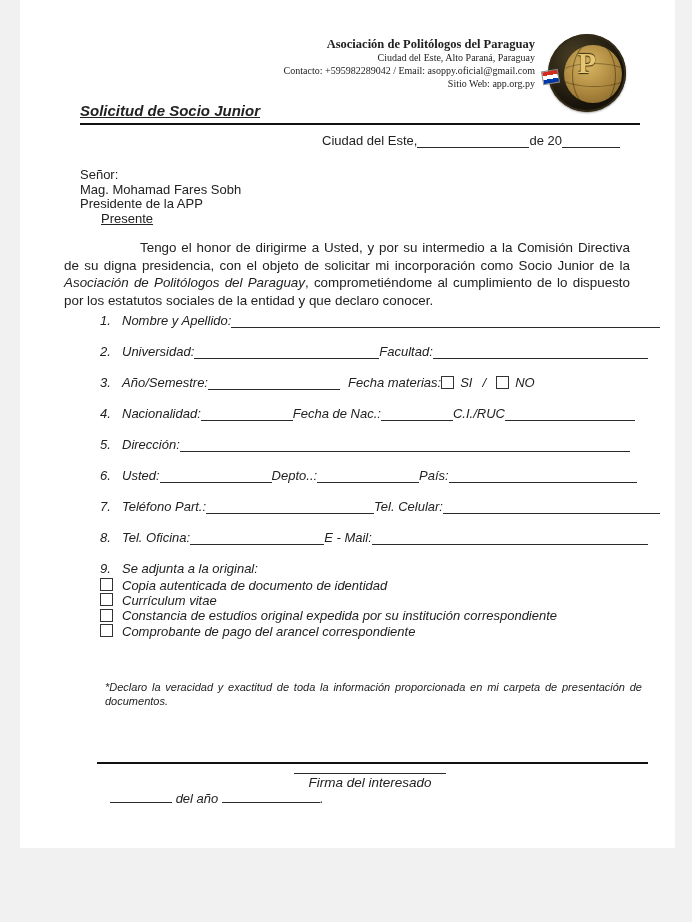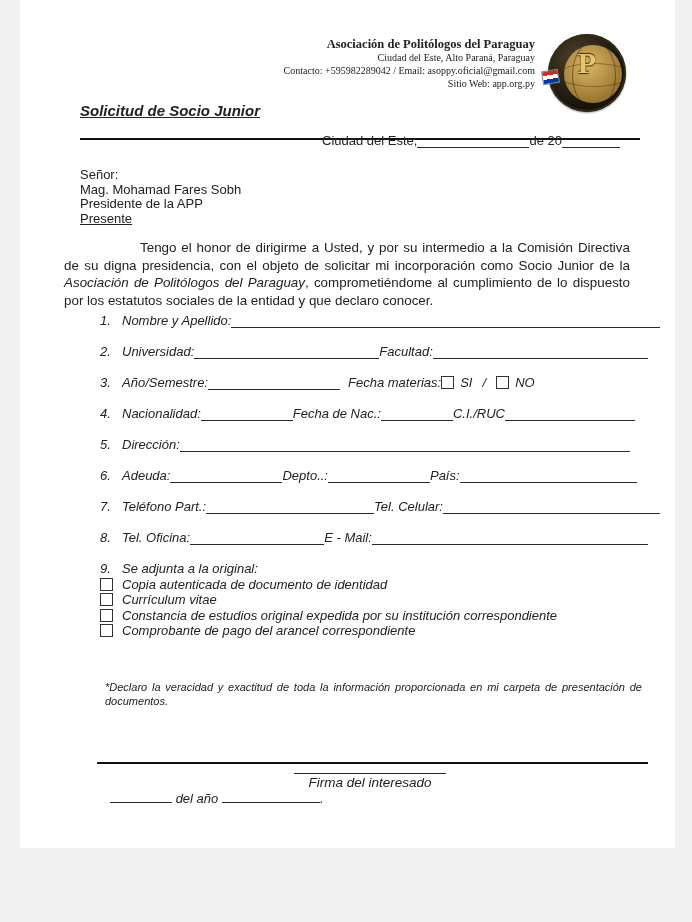--- a/index.html
+++ b/index.html
@@ -28,46 +28,46 @@
   .globe:after { content:""; position:absolute; left:-6px; top:18px; width:70px; height:22px;
            border:1px solid rgba(62,44,12,.45); border-radius:50%; }
   .p-letter { position:absolute; left:0; top:12px; width:100%; text-align:center;
            font-family:"Liberation Serif", serif; font-weight:bold; font-size:30px;
            color:#e7c671; text-shadow:0 1px 1px #3a2c0d, 0 -1px 1px #3a2c0d; }
   .flag-band { position:absolute; left:0; top:37px; width:17px; height:14px; transform:rotate(-10deg);
            background: linear-gradient(#d52b1e 0 33%, #ffffff 33% 66%, #0038a8 66% 100%);
            border:1px solid #8a8a8a; }
 
   
-  .title-row { position:absolute; left:60px; top:102px; width:560px; border-bottom:2px solid #111; padding-bottom:18px; }
+  .title-row { position:absolute; left:60px; top:102px; width:560px; border-bottom:2px solid #111; padding-bottom:3px; }
   .doc-title { font-size:15px; font-weight:bold; font-style:italic; text-decoration:underline; }
 
   
   .date-row { position:absolute; top:133px; right:55px; display:flex; align-items:flex-end; font-size:13px; }
   .date-row span { white-space:nowrap; }
 
   
   .addressee { position:absolute; left:60px; top:168px; font-size:13px; line-height:14.6px; }
-  .addressee .underlined { text-decoration:underline; }
+  .addressee .underlined { text-decoration:underline;margin-left:21px; }
 
   
   .intro { position:absolute; left:44px; top:239px; width:566px; font-size:13.4px; line-height:17.6px;
            text-align:justify; text-indent:76px; }
   .it { font-style:italic; }
 
   
   .items { position:absolute; left:80px; top:314px; width:560px; font-size:13px; font-style:italic; }
   .item { display:flex; align-items:flex-end; height:14px; margin-bottom:17px; }
   .num { width:22px; flex:0 0 22px; }
   .lbl { white-space:nowrap; }
   .bl { border-bottom:1px solid #2a2a2a; height:13px; display:inline-block; align-self:flex-end; }
   .grow { flex:1 1 auto; }
   .cb { width:13px; height:13px; border:1.5px solid #333; background:#fff; flex:0 0 13px; align-self:flex-end; margin-bottom:1px; }
 
-  .checklist-row { display:flex; align-items:flex-end; height:14px; margin-bottom:1.4px; }
+  .checklist-row { display:flex; align-items:center; height:14px; margin-bottom:1.4px; }
   .checklist-row .cb { margin-right:9px; }
   .item9-label { margin-bottom:2px; }
   .item10 { margin-top:15px; font-weight:bold; }
   .item10 .bl { border-bottom-width:2px; }
 
   
   .declaration { position:absolute; left:85px; top:680px; width:537px; font-size:11px; font-style:italic; line-height:14px; text-align:justify; }
 
   
   .sig-block { position:absolute; left:265px; top:760px; width:170px; text-align:center; }
@@ -168,21 +168,21 @@
       </div>
 
       <div class="item" style="margin-right:30px">
         <span class="num">5.</span>
         <span class="lbl">Dirección:</span>
         <span class="bl grow"></span>
       </div>
 
       <div class="item" style="margin-right:23px">
         <span class="num">6.</span>
-        <span class="lbl">Adeuda:</span>
+        <span class="lbl">Usted:</span>
         <span class="bl" style="width:112px"></span>
         <span class="lbl">Depto..:</span>
         <span class="bl" style="width:102px"></span>
         <span class="lbl">País:</span>
         <span class="bl grow"></span>
       </div>
 
       <div class="item">
         <span class="num">7.</span>
         <span class="lbl">Teléfono Part.:</span>

